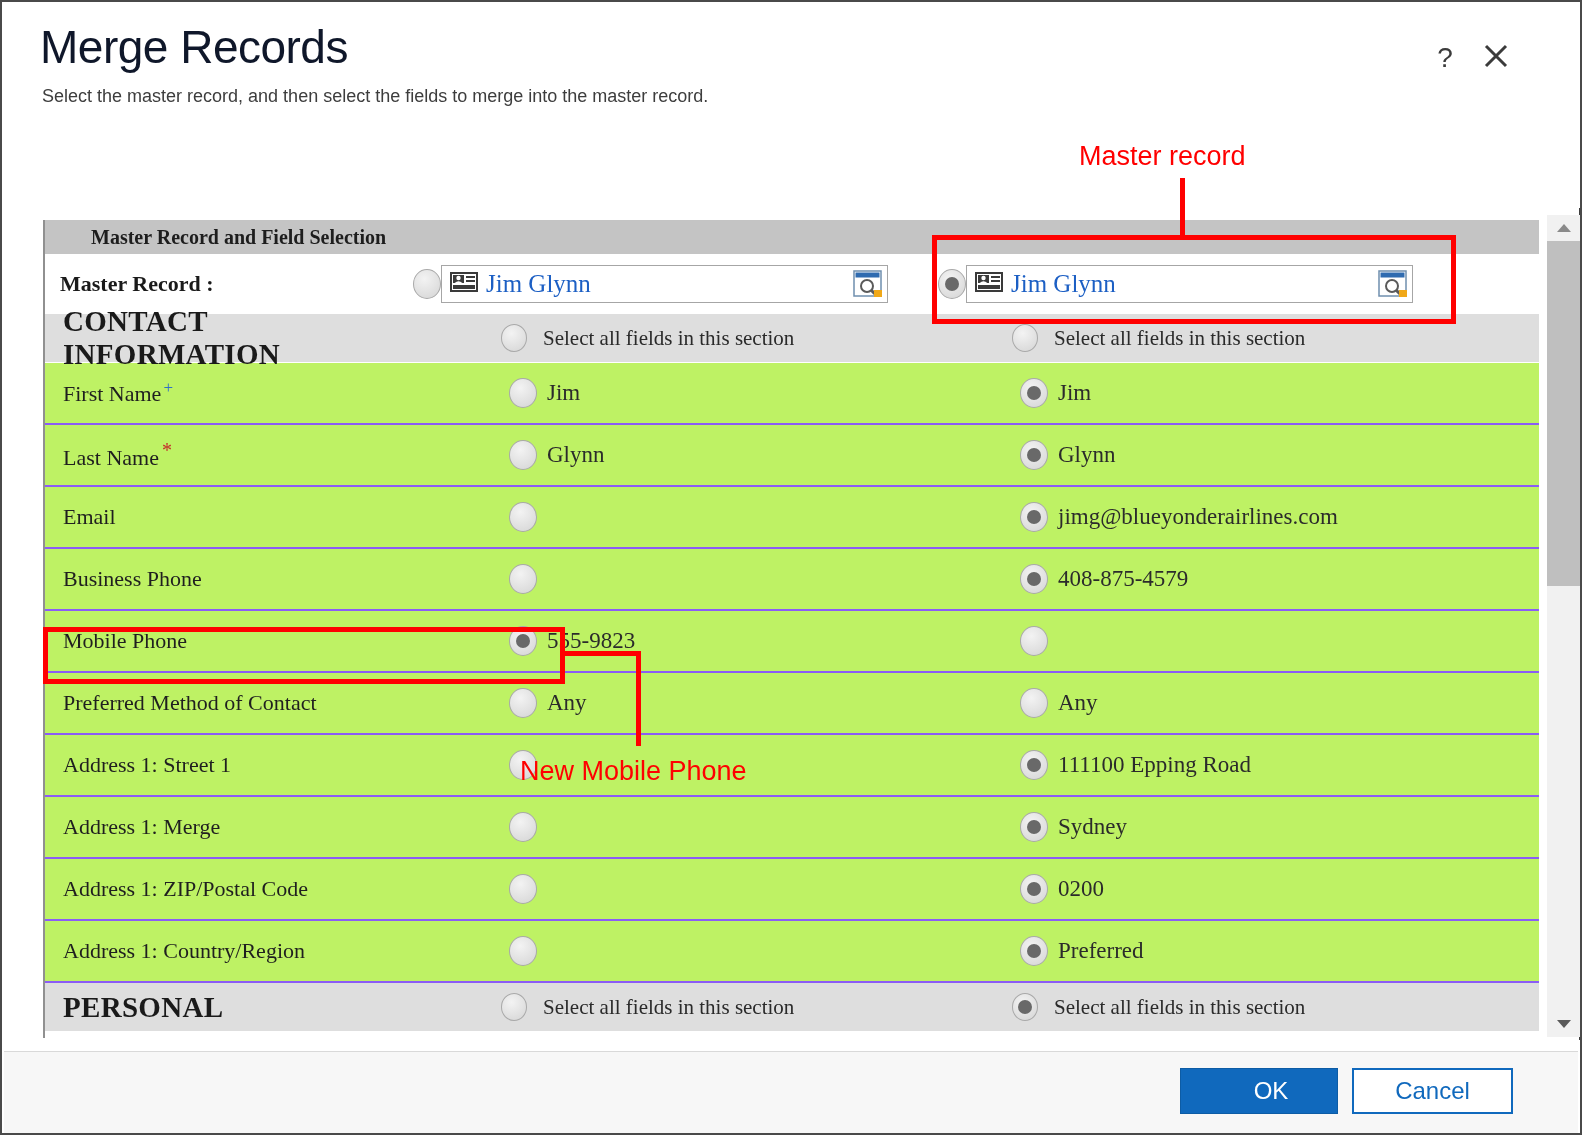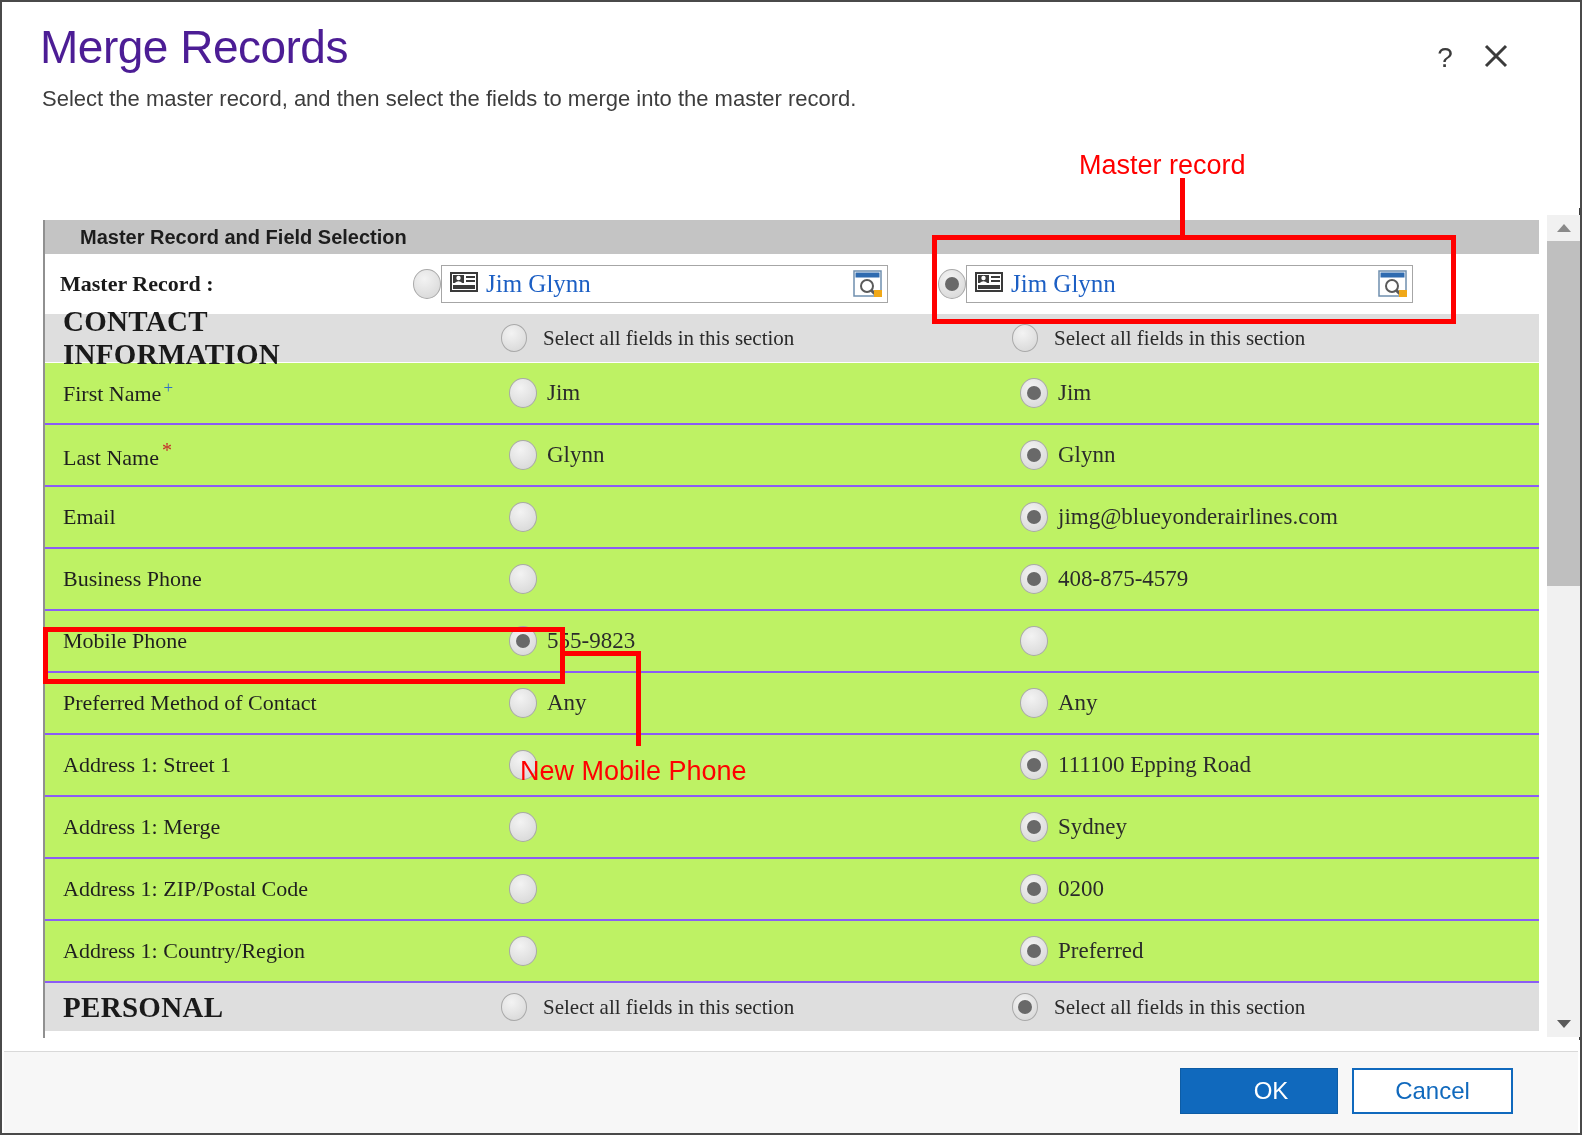--- a/index.html
+++ b/index.html
@@ -16,27 +16,27 @@
     box-sizing:border-box;
     border:2px solid #4a4a4a;
     background:#ffffff;
     overflow:hidden;
   }
   
   #header{position:absolute;left:0;top:0;width:1578px;height:205px;}
   #page-title{
     position:absolute;left:38px;top:20px;
     font-family:"Liberation Sans", sans-serif;
-    font-size:46px;font-weight:400;color:#4c1d95;
+    font-size:46px;font-weight:400;color:#0f172a;
     letter-spacing:-0.5px;line-height:1.1;
   }
   #page-subtitle{
     position:absolute;left:40px;top:84px;
     font-family:"Liberation Sans", sans-serif;
-    font-size:22px;color:#3d3d3d;font-weight:400;
+    font-size:18px;color:#3d3d3d;font-weight:400;
   }
   #help-icon{
     position:absolute;left:1429px;top:38px;width:28px;height:36px;
     font-size:28px;color:#3b3b3b;text-align:center;line-height:36px;
     cursor:pointer;font-family:"Liberation Sans", sans-serif;
   }
   #close-icon{
     position:absolute;left:1478px;top:38px;width:32px;height:36px;
     cursor:pointer;
   }
@@ -48,22 +48,22 @@
     border-left:2px solid #909090;
     background:#ffffff;
     overflow:hidden;
   }
   .section-header{
     height:34px;background:#c4c4c4;
     display:flex;align-items:center;
     border-bottom:1px solid #ffffff;
   }
   .section-header .sh-title{
-    padding-left:35px;
-    font-family:Liberation Sans, sans-serif;
+    padding-left:46px;
+    font-family:Liberation Serif, serif;
     font-weight:bold;font-size:20px;color:#1d1d1d;
   }
   .group-header{
     height:48px;background:#dedede;
     display:flex;align-items:center;
     border-bottom:1px solid #ffffff;
   }
   .group-header .gh-label{
     width:368px;padding-left:18px;box-sizing:border-box;
     font-family:"Liberation Serif", serif;
@@ -168,21 +168,21 @@
     display:flex;align-items:center;justify-content:center;cursor:pointer;
     box-sizing:border-box;
   }
   
   .anno{position:absolute;pointer-events:none;}
   .anno-text{
     font-family:"Liberation Sans", sans-serif;
     color:#ff0000;font-size:27px;white-space:nowrap;
   }
   .anno-line{background:#ff0000;position:absolute;}
-  #anno-master-text{left:1077px;top:148px;}
+  #anno-master-text{left:1077px;top:139px;}
   #anno-master-vline{left:1178px;top:176px;width:5px;height:59px;}
   #anno-master-box{
     left:930px;top:233px;width:524px;height:89px;
     border:5px solid #ff0000;box-sizing:border-box;
   }
   #anno-mobile-box{
     left:41px;top:625px;width:522px;height:57px;
     border:5px solid #ff0000;box-sizing:border-box;
   }
   #anno-mobile-hline{left:561px;top:649px;width:78px;height:5px;}

